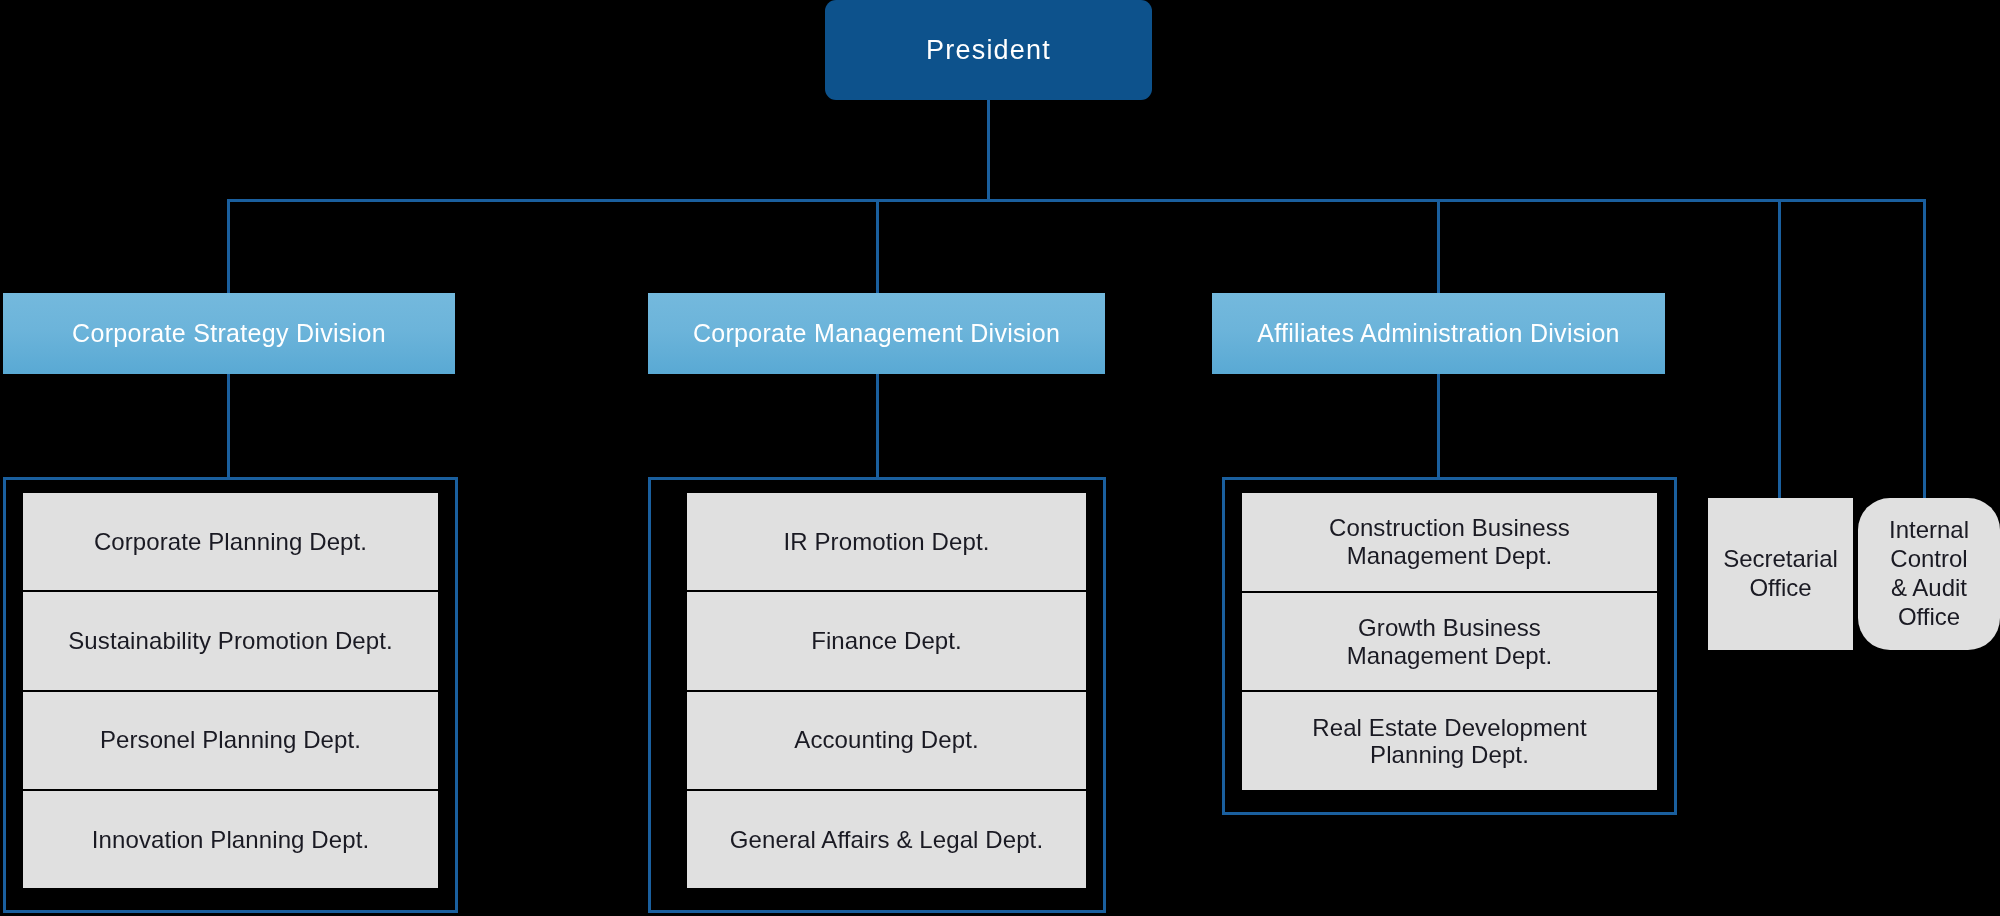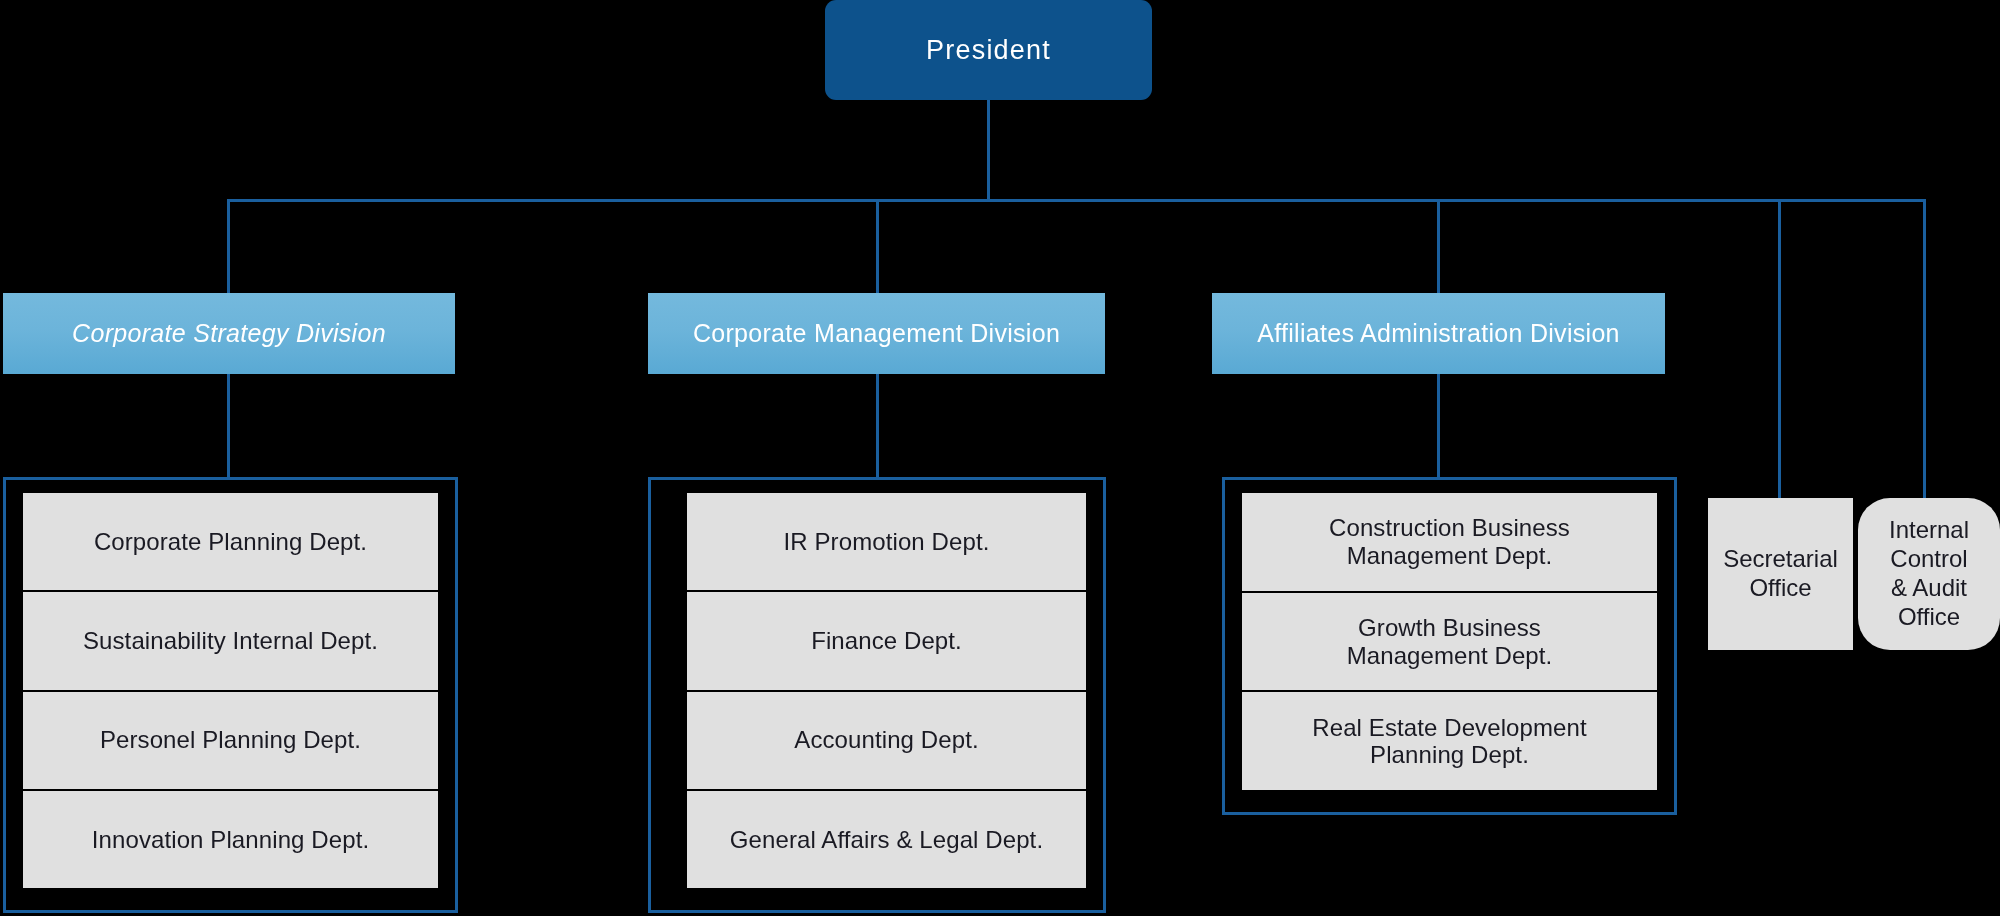--- a/index.html
+++ b/index.html
@@ -53,21 +53,21 @@
     background: linear-gradient(to bottom, #74b9dd 0%, #6cb4da 45%, #59a9d4 100%);
     display: flex;
     align-items: center;
     justify-content: center;
     color: #ffffff;
     font-size: 25px;
     letter-spacing: 0.3px;
     font-weight: 400;
     text-align: center;
   }
-  #division-0 { left: 3px;    width: 452px; font-style: italic; }
+  #division-0 { left: 3px;    width: 452px; }
   #division-1 { left: 648px;  width: 457px; }
   #division-2 { left: 1212px; width: 453px; }
 
   
   .dept-group {
     position: absolute;
     top: 477px;
     border: 3px solid #1a5f9e;
     background: #000000;
     box-sizing: border-box;
@@ -144,21 +144,21 @@
 
   <div class="line line-v" style="left:227px; top:374px; height:104px;"></div>
   <div class="line line-v" style="left:876px; top:374px; height:104px;"></div>
   <div class="line line-v" style="left:1437px; top:374px; height:104px;"></div>
 
   <div class="dept-group" id="dept-group-0">
     <div class="dept-box">
       <span>Corporate Planning Dept.</span>
     </div>
     <div class="dept-box">
-      <span>Sustainability Internal Dept.</span>
+      <span>Sustainability Promotion Dept.</span>
     </div>
     <div class="dept-box">
       <span>Personel Planning Dept.</span>
     </div>
     <div class="dept-box">
       <span>Innovation Planning Dept.</span>
     </div>
   </div>
 
   <div class="dept-group" id="dept-group-1">

